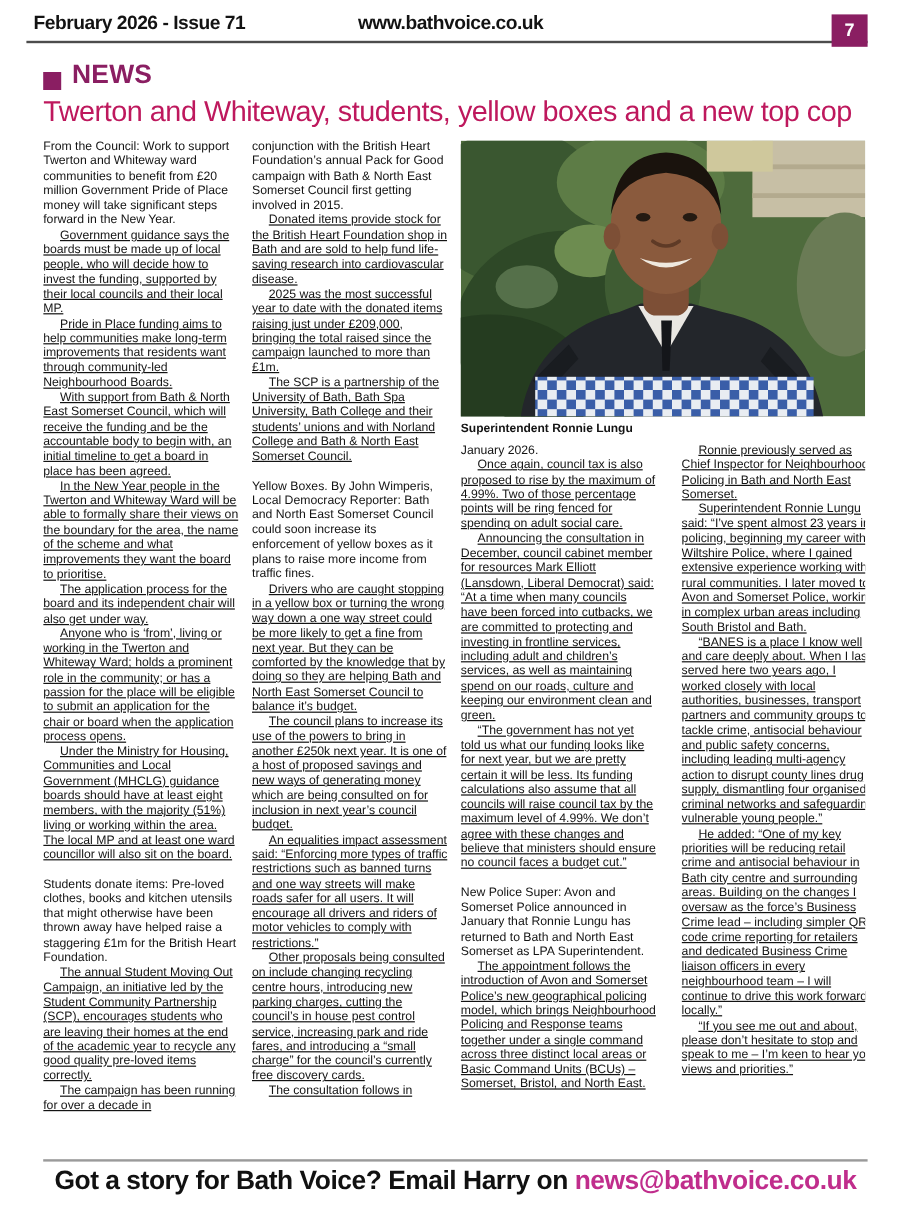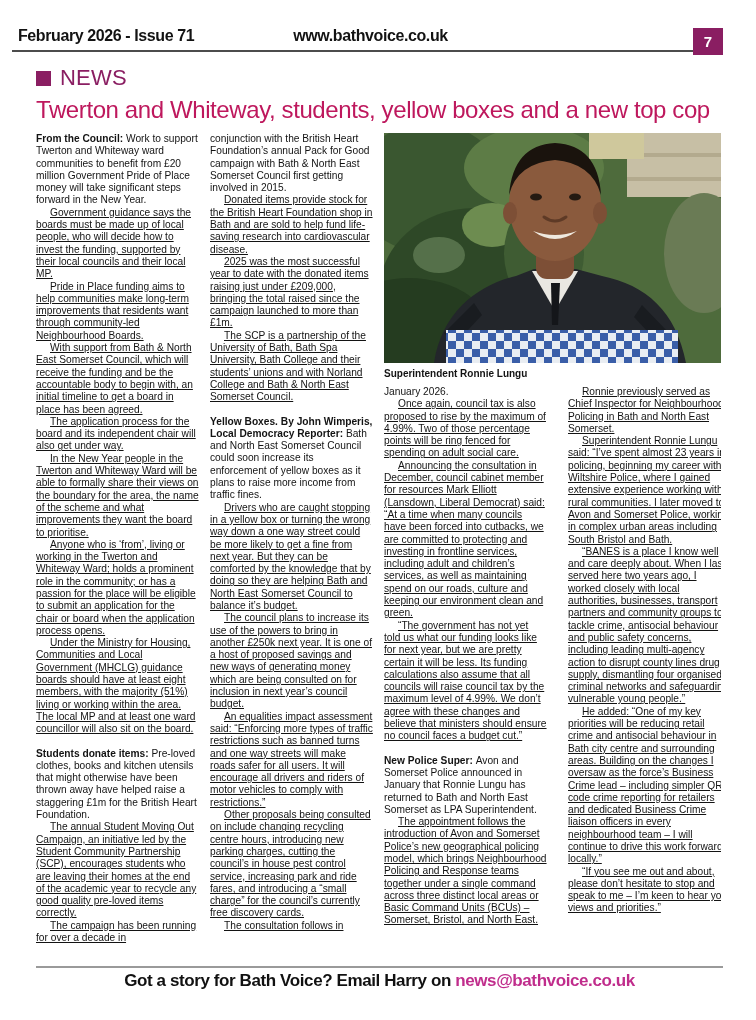--- a/index.html
+++ b/index.html
@@ -4,53 +4,53 @@
 <title>Bath Voice – Page 7</title>
 <style>
   * { box-sizing: border-box; }
   html,body { margin:0; padding:0; background:#e8e8e8; }
   .page {
     position:relative; width:756px; height:1020px; margin:0 auto;
     background:#ffffff; font-family:"Liberation Sans", sans-serif; color:#131313;
     overflow:hidden;
   }
   
-  .hdr { position:relative; margin:0 33px 0 18px; height:52px; }
+  .hdr { position:relative; margin:0 33px 0 28px; height:36px; }
   .hdr .issue { position:absolute; left:0; bottom:7px; font-size:16px; font-weight:bold; letter-spacing:-0.4px; }
   .hdr .site  { position:absolute; left:50%; transform:translateX(-50%); bottom:7px; font-size:16px; font-weight:bold; letter-spacing:-0.4px; }
   .hdr-rule { position:absolute; left:-6px; right:0; bottom:0; height:2px; background:#4c4c4c; }
   .pagenum {
     position:absolute; right:0; bottom:-3px; width:30px; height:27px;
     display:flex; align-items:center; justify-content:center;
     color:#fff; font-size:15px; font-weight:bold;
   }
   
-  .kicker { margin:13px 33px 0 36px; display:flex; align-items:center; gap:9px;
-            font-size:22px; font-weight:normal; letter-spacing:0.2px; }
+  .kicker { margin:13px 33px 0 36px; display:flex; align-items:flex-end; gap:9px;
+            font-size:22px; font-weight:bold; letter-spacing:0.2px; }
   .kicker .sq { width:15px; height:15px; display:inline-block; }
   h1.headline { margin:5px 33px 3px 36px; font-size:24px; font-weight:400;
                 letter-spacing:-0.4px; color:#be185d; white-space:nowrap; }
   
   .body-grid { margin:9px 33px 0 36px; display:flex; gap:11px; height:838px; overflow:hidden; }
   .col { flex:0 0 163px; width:163px; height:100%; overflow:hidden;
          font-size:10.2px; line-height:12.3px; }
   .col p { margin:0; }
   .col p.ind { text-indent:14px;text-decoration:underline; }
   .col p.sp  { margin-top:12px; }
-  .col b.lead { font-weight:bold; }
+  .col b.lead { font-weight:normal; }
   .right-wrap { flex:0 0 337px; width:337px; display:flex; flex-direction:column; }
   figure { margin:0; }
   figure svg { display:block; width:337px; height:230px; }
   figcaption { font-size:10px; font-weight:bold; margin:5px 0 7px 0; }
   .two-cols { display:flex; gap:21px; flex:1; overflow:hidden; }
   .two-cols .col { height:100%; }
   
   .ftr { position:absolute; left:36px; right:33px; top:966px; }
   .ftr-rule { height:1.5px; background:#9a9a9a; margin-bottom:3px; }
-  .ftr p { margin:2px 0 0 0; text-align:center; font-size:17px; font-weight:bold; letter-spacing:-0.4px; color:#111; }
+  .ftr p { margin:2px 0 0 0; text-align:center; font-size:22px; font-weight:bold; letter-spacing:-0.4px; color:#111; }
   .ftr a { text-decoration:none; cursor:pointer; }
 </style>
 </head>
 <body>
 
 <div class="page">
 
   <div class="hdr">
     <span class="issue">February 2026 - Issue 71</span>
     <span class="site">www.bathvoice.co.uk</span>
@@ -64,22 +64,22 @@
   </div>
 
   <h1 class="headline">Twerton and Whiteway, students, yellow boxes and a new top cop</h1>
 
   <div class="body-grid">
     <div class="col">
         <p><b class="lead">From the Council: </b>Work to support Twerton and Whiteway ward communities to benefit from £20 million Government Pride of Place money will take significant steps forward in the New Year.</p>
         <p class="ind">Government guidance says the boards must be made up of local people, who will decide how to invest the funding, supported by their local councils and their local MP.</p>
         <p class="ind">Pride in Place funding aims to help communities make long-term improvements that residents want through community-led Neighbourhood Boards.</p>
         <p class="ind">With support from Bath &amp; North East Somerset Council, which will receive the funding and be the accountable body to begin with, an initial timeline to get a board in place has been agreed.</p>
+        <p class="ind">In the New Year people in the Twerton and Whiteway Ward will be able to formally share their views on the boundary for the area, the name of the scheme and what improvements they want the board to prioritise.</p>
         <p class="ind">The application process for the board and its independent chair will also get under way.</p>
-        <p class="ind">In the New Year people in the Twerton and Whiteway Ward will be able to formally share their views on the boundary for the area, the name of the scheme and what improvements they want the board to prioritise.</p>
         <p class="ind">Anyone who is ‘from’, living or working in the Twerton and Whiteway Ward; holds a prominent role in the community; or has a passion for the place will be eligible to submit an application for the chair or board when the application process opens.</p>
         <p class="ind">Under the Ministry for Housing, Communities and Local Government (MHCLG) guidance boards should have at least eight members, with the majority (51%) living or working within the area. The local MP and at least one ward councillor will also sit on the board.</p>
         <p class="sp"><b class="lead">Students donate items: </b>Pre-loved clothes, books and kitchen utensils that might otherwise have been thrown away have helped raise a staggering £1m for the British Heart Foundation.</p>
         <p class="ind">The annual Student Moving Out Campaign, an initiative led by the Student Community Partnership (SCP), encourages students who are leaving their homes at the end of the academic year to recycle any good quality pre-loved items correctly.</p>
         <p class="ind">The campaign has been running for over a decade in</p>
       </div>
     <div class="col">
         <p>conjunction with the British Heart Foundation’s annual Pack for Good campaign with Bath &amp; North East Somerset Council first getting involved in 2015.</p>
         <p class="ind">Donated items provide stock for the British Heart Foundation shop in Bath and are sold to help fund life-saving research into cardiovascular disease.</p>
         <p class="ind">2025 was the most successful year to date with the donated items raising just under £209,000, bringing the total raised since the campaign launched to more than £1m.</p>

